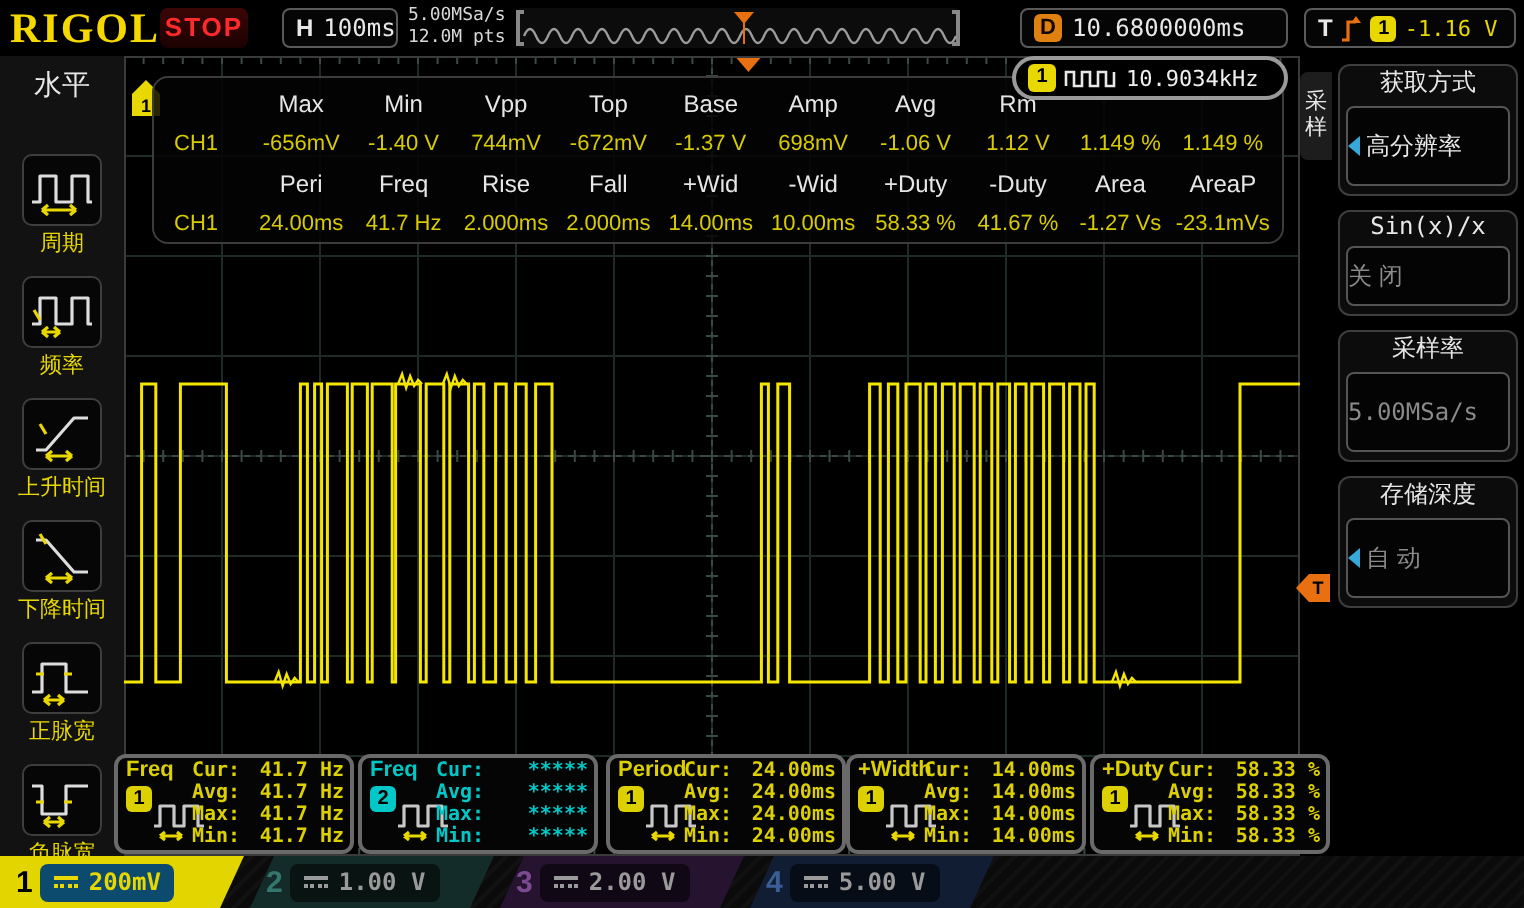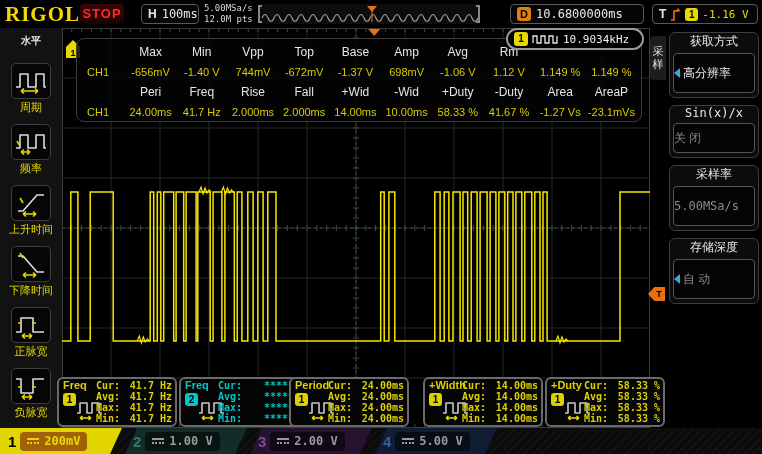--- a/index.html
+++ b/index.html
@@ -33,21 +33,21 @@
   #d-box .dval { font-size:12px; }
   #t-box { left:652px; width:106px; gap:4px; }
   #t-box .tlabel { font-weight:bold; font-size:12px; color:#e8e8e8; }
   #t-box .chbadge { width:13px; height:13px; border-radius:3px; background:#e8d800; color:#000;
     font-weight:bold; font-size:10px; text-align:center; line-height:13px; }
   #t-box .tval { font-size:11px; color:#e8d800; }
 
   
   #left-menu { position:absolute; left:0; top:28px; width:62px; height:400px; background:#121212;
     display:flex; flex-direction:column; align-items:center; }
-  #left-menu .title { color:#e8e8e8; font-size:10px; margin:6px 0 6px 0;font-weight:bold; }
+  #left-menu .title { color:#e8e8e8; font-size:14px; margin:6px 0 16px 0; }
   .lm-item { display:flex; flex-direction:column; align-items:center; margin-top:9px; cursor:pointer; }
   .lm-icon { width:40px; height:36px; background:#060606; border:1px solid #3e3e3e; border-radius:5px;
     display:flex; align-items:center; justify-content:center; }
   .lm-label { color:#e8d800; font-size:11px; margin-top:1px; white-space:nowrap; }
 
   
   #plot { position:absolute; left:62px; top:28px; width:588px; height:400px; background:#000; }
   #wave { position:absolute; left:0; top:0; }
 
   
@@ -617,21 +617,21 @@
           <div class="sb-row" style="color: rgb(0, 200, 200);">
             <span>Max:</span>
             <span>*****</span>
           </div>
           <div class="sb-row" style="color: rgb(0, 200, 200);">
             <span>Min:</span>
             <span>*****</span>
           </div>
         </div>
       </div>
-      <div class="stat-box" style="left: 289px; padding-left: 39px;">
+      <div class="stat-box" style="left: 303px; padding-left: 39px;">
         <div class="sb-label" style="color: rgb(221, 208, 0);">Period</div>
         <div class="sb-badge" style="background: rgb(221, 208, 0);">1</div>
         <div class="sb-icon"><svg width="27" height="24">
             <path d="M1,16 h3 v-10 h7 v10 h5 v-10 h7 v10 h3" stroke="#c8c8c8" stroke-width="1.6" fill="none" stroke-linejoin="round"></path>
             <path d="M4,21 h11 M4,21 l2.5,-2 M4,21 l2.5,2 M15,21 l-2.5,-2 M15,21 l-2.5,2" stroke="#e8d800" stroke-width="1.6" fill="none" stroke-linejoin="round"></path>
           </svg></div>
         <div class="sb-rows">
           <div class="sb-row" style="color: rgb(221, 208, 0);">
             <span>Cur:</span>
             <span>24.00ms</span>
@@ -701,21 +701,21 @@
             <span>58.33 %</span>
           </div>
         </div>
       </div>
     </div>
 
   <div id="chbar">
 
   <div class="ch-chunk" style="left: 0px; width: 122px; background: rgb(227, 214, 0); clip-path: polygon(0px 0px, 100% 0px, calc(100% - 12px) 100%, 0px 100%);">
         <span class="ch-num" style="color: rgb(0, 0, 0);">1</span>
-        <span class="ch-inner" style="background: #a16207; color: rgb(232, 216, 0);">
+        <span class="ch-inner" style="background: #0c4a6e; color: rgb(232, 216, 0);">
           <span class="dc-sym"></span>
           <span>200mV</span>
         </span>
       </div>
       <div class="ch-chunk" style="left: 125px; width: 122px; background: rgb(20, 44, 41); clip-path: polygon(12px 0px, 100% 0px, calc(100% - 12px) 100%, 0px 100%);">
         <span class="ch-num" style="color: rgb(53, 117, 108);">2</span>
         <span class="ch-inner" style="background: rgba(0, 0, 0, 0.55); color: rgb(154, 154, 154);">
           <span class="dc-sym"></span>
           <span>1.00 V</span>
         </span>

